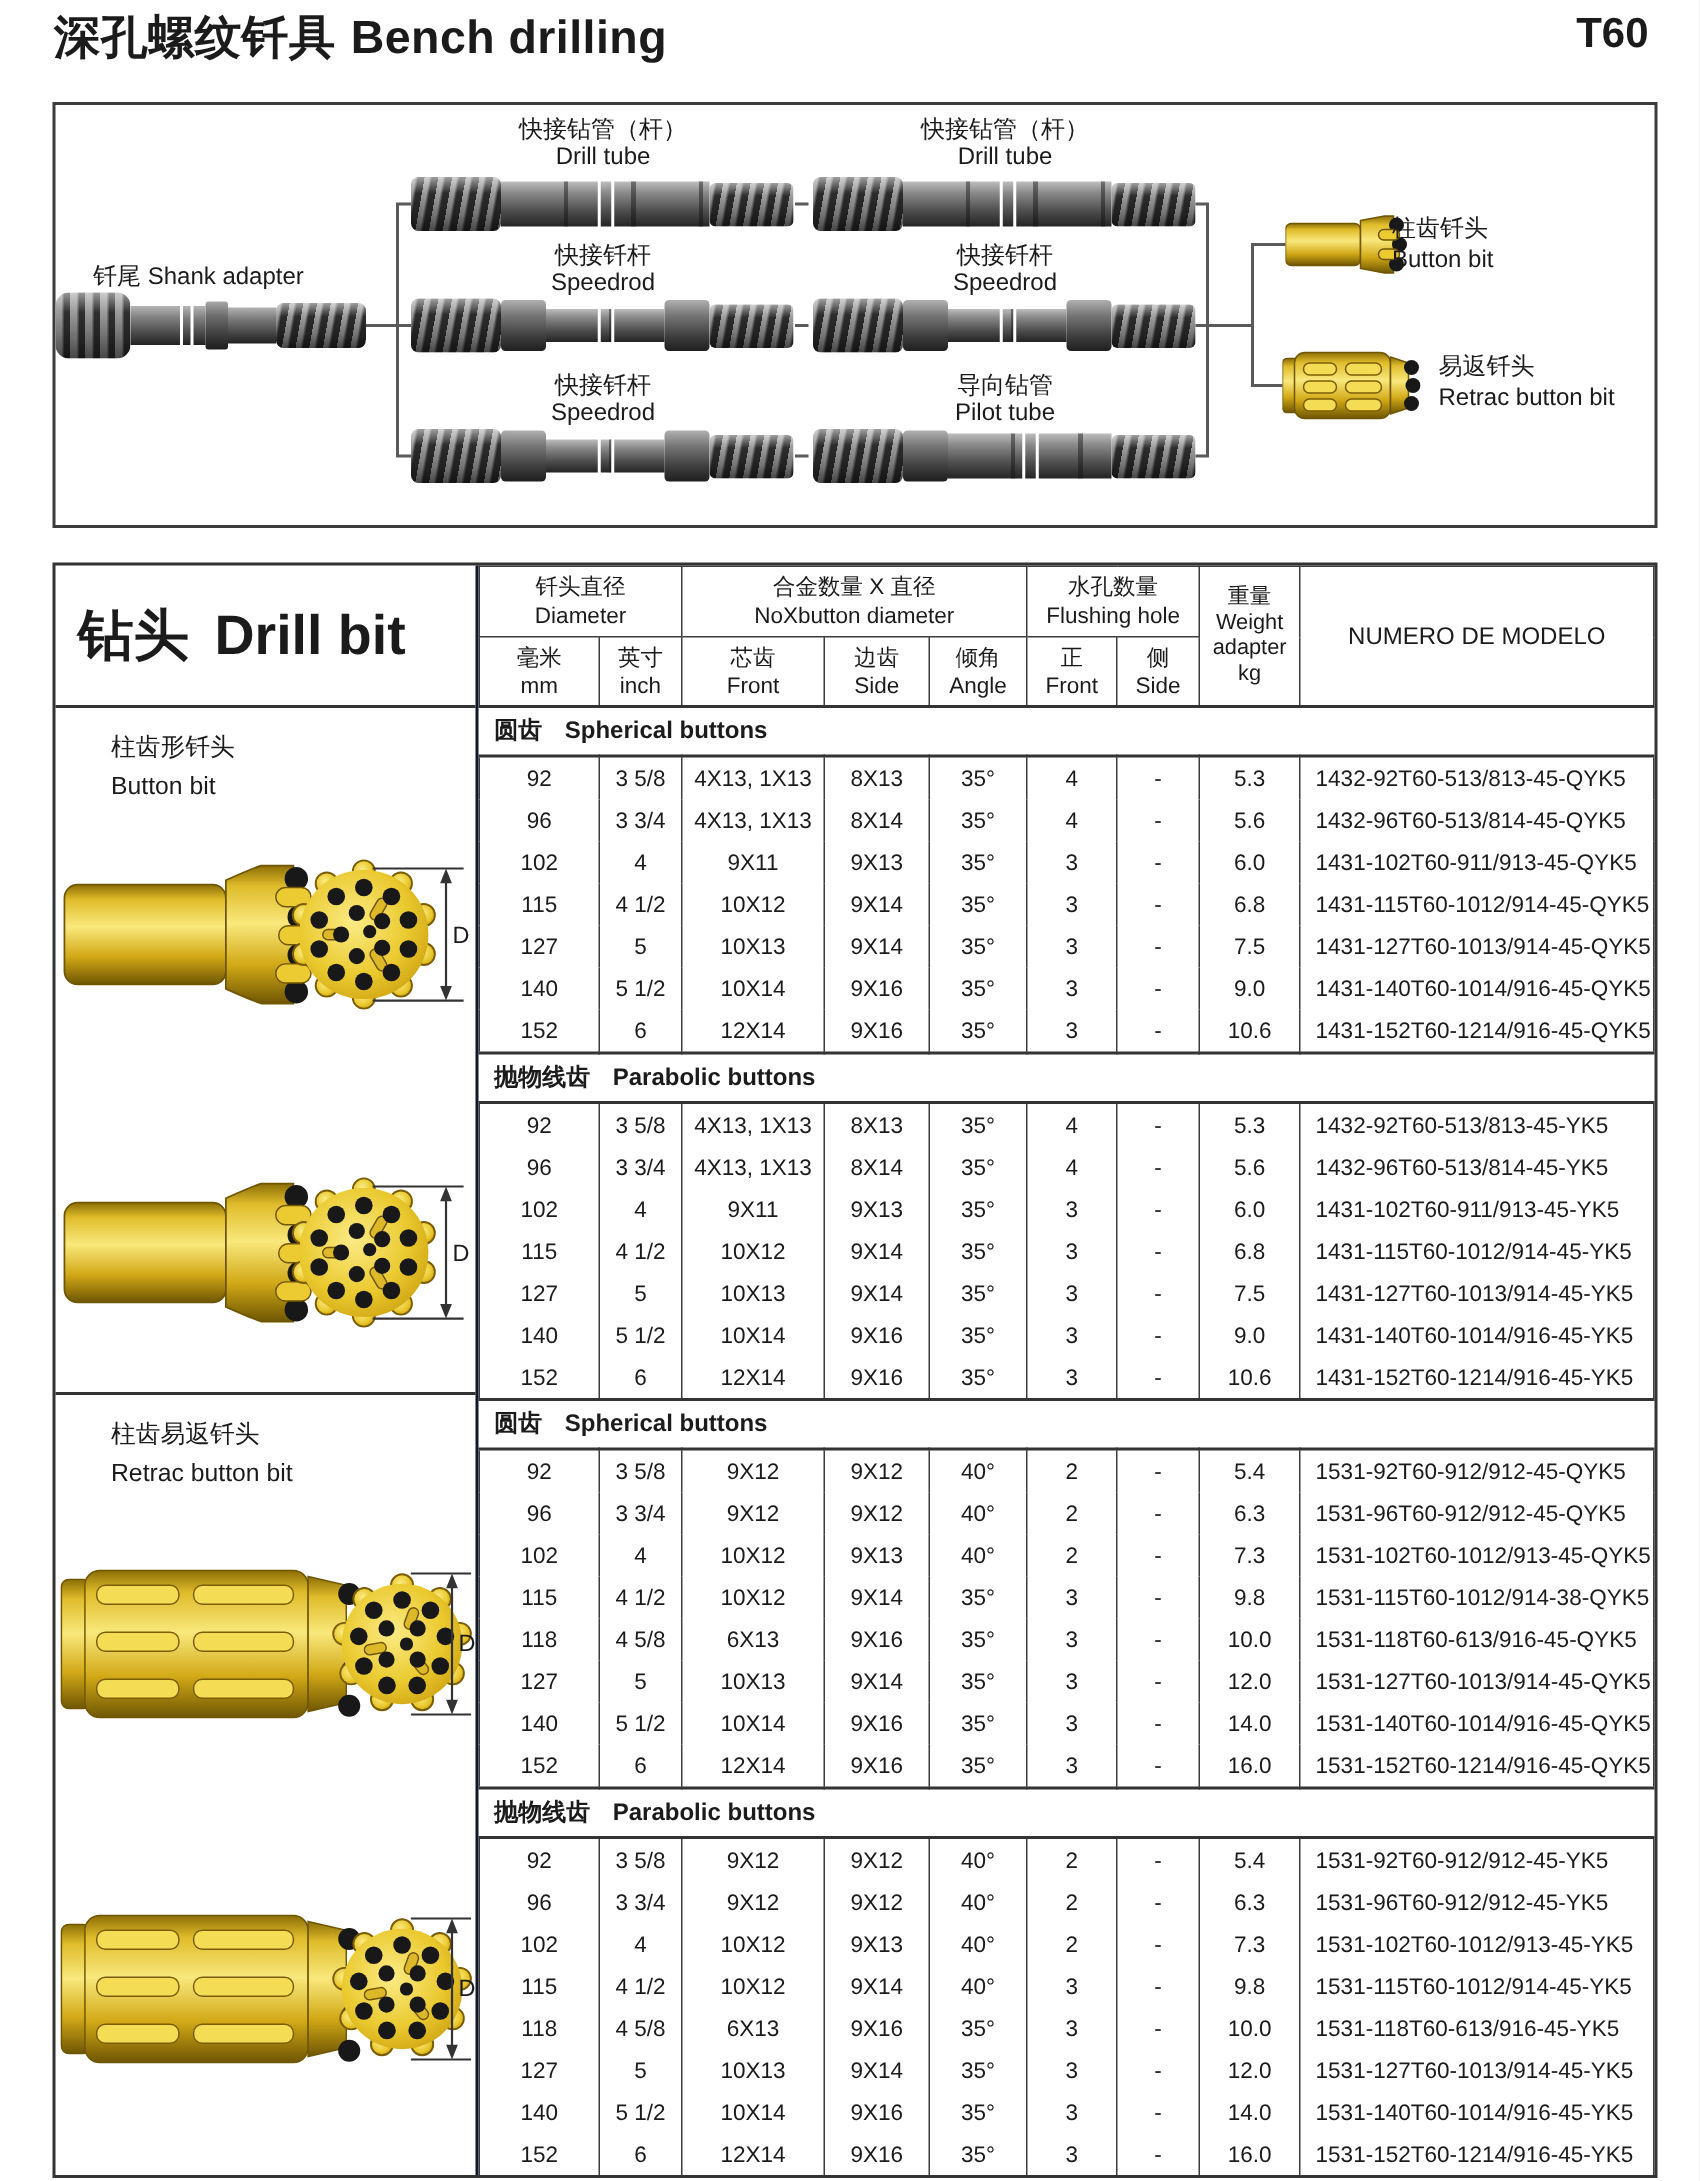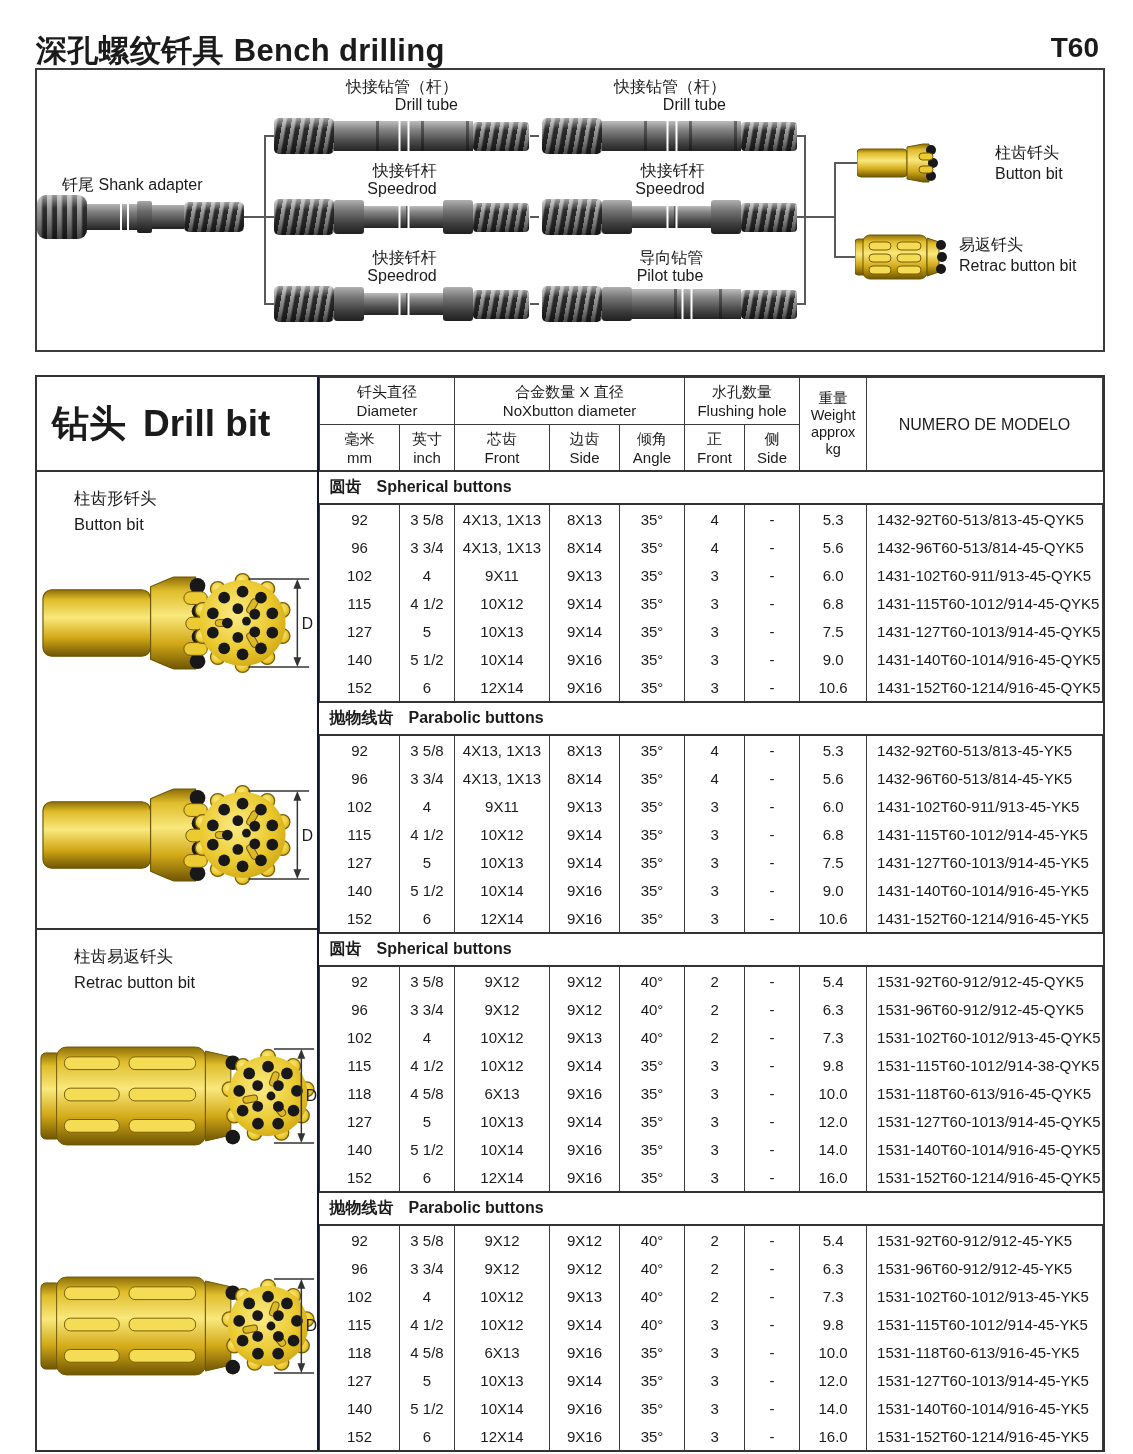--- a/index.html
+++ b/index.html
@@ -1,25 +1,25 @@
 <!DOCTYPE html>
 <html><head>
 <meta charset="utf-8">
 <style>
 html,body{margin:0;padding:0;background:#e9e9e9}
 .page{position:relative;width:1133px;height:1454px;margin:0 auto;background:#fff;
  font-family:"Liberation Sans","DejaVu Sans",sans-serif;color:#1b1b1b;overflow:hidden}
 
-.hdr{position:absolute;left:36px;top:30px;right:30px;height:50px}
+.hdr{position:absolute;left:36px;top:4px;right:30px;height:50px}
 .hdr .t{font-size:31px;font-weight:bold;letter-spacing:.3px}
 .hdr .t .en{margin-left:10px}
 .hdr .code{position:absolute;right:4px;top:2px;font-size:28px;font-weight:600}
 
 .diagram{position:absolute;left:35px;top:68px;width:1066px;height:280px;border:2px solid #3c3c3c;background:#fff}
-.rlabel{position:absolute;transform:translateX(-50%);text-align:right;font-size:16px;line-height:18px;white-space:nowrap}
+.rlabel{position:absolute;transform:translateX(-50%);text-align:center;font-size:16px;line-height:18px;white-space:nowrap}
 .blabel{position:absolute;font-size:16px;line-height:21px;white-space:nowrap}
 .ln{position:absolute;background:#5a5a5a}
 .dsh{position:absolute;width:9px;height:2px;background:#5a5a5a}
 .rod{position:absolute;width:255px;height:36px;display:flex;align-items:center}
 .thr{background:
  linear-gradient(180deg,rgba(255,255,255,.55),rgba(255,255,255,0) 30%,rgba(0,0,0,.25) 70%,rgba(0,0,0,.55)),
  repeating-linear-gradient(100deg,#9b9b9b 0 3px,#2c2c2c 5px 9px)}
 .rod .tl{width:60px;height:36px;border-radius:5px}
 .rod .tr{width:56px;height:29px;border-radius:4px}
 .rbody{position:relative;flex:1;height:30px;background:
@@ -188,21 +188,21 @@
 
     <svg style="position:absolute;left:820px;top:72px" width="88" height="42" viewBox="0 0 88 42">
       <rect x="0" y="7" width="50" height="28" rx="4" fill="url(#goldV)" stroke="#6f5603"></rect>
       <path d="M50 5 L66 2 L72 2 L72 40 L66 40 L50 37 Z" fill="url(#goldV)" stroke="#6f5603"></path>
       <circle cx="74" cy="8" r="5" fill="#181818"></circle>
         <circle cx="76" cy="21" r="5" fill="#181818"></circle>
         <circle cx="74" cy="34" r="5" fill="#181818"></circle>
       <rect x="62" y="11" width="14" height="7" rx="3.5" fill="#ecca32" stroke="#6f5603"></rect>
       <rect x="62" y="24" width="14" height="7" rx="3.5" fill="#ecca32" stroke="#6f5603"></rect>
     </svg>
-    <div class="blabel" style="left:958px;top:72px">
+    <div class="blabel" style="left:891px;top:72px">
       <div>柱齿钎头</div>
       <div>Button bit</div>
     </div>
     <svg style="position:absolute;left:818px;top:162px" width="92" height="50" viewBox="0 0 92 50">
       <rect x="0" y="7" width="12" height="36" rx="3" fill="url(#goldV)" stroke="#6f5603"></rect>
       <rect x="8" y="3" width="64" height="44" rx="7" fill="url(#goldV)" stroke="#6f5603"></rect>
       <rect x="14" y="10" width="22" height="8" rx="4" fill="#f4dc55" stroke="#7a5d04"></rect>
       <rect x="42" y="10" width="24" height="8" rx="4" fill="#f4dc55" stroke="#7a5d04"></rect>
       <rect x="14" y="22" width="22" height="8" rx="4" fill="#f4dc55" stroke="#7a5d04"></rect>
       <rect x="42" y="22" width="24" height="8" rx="4" fill="#f4dc55" stroke="#7a5d04"></rect>
@@ -493,21 +493,21 @@
               <div>合金数量 X 直径</div>
               <div>NoXbutton diameter</div>
             </td>
             <td class="hc" colspan="2">
               <div>水孔数量</div>
               <div>Flushing hole</div>
             </td>
             <td class="hc wcell" rowspan="2">
               <div>重量</div>
               <div>Weight</div>
-              <div>approx</div>
+              <div>adapter</div>
               <div>kg</div>
             </td>
             <td class="hc mcell" rowspan="2">NUMERO  DE MODELO</td>
           </tr>
           <tr class="hr2">
             <td class="hc">
               <div>毫米</div>
               <div>mm</div>
             </td>
             <td class="hc">

